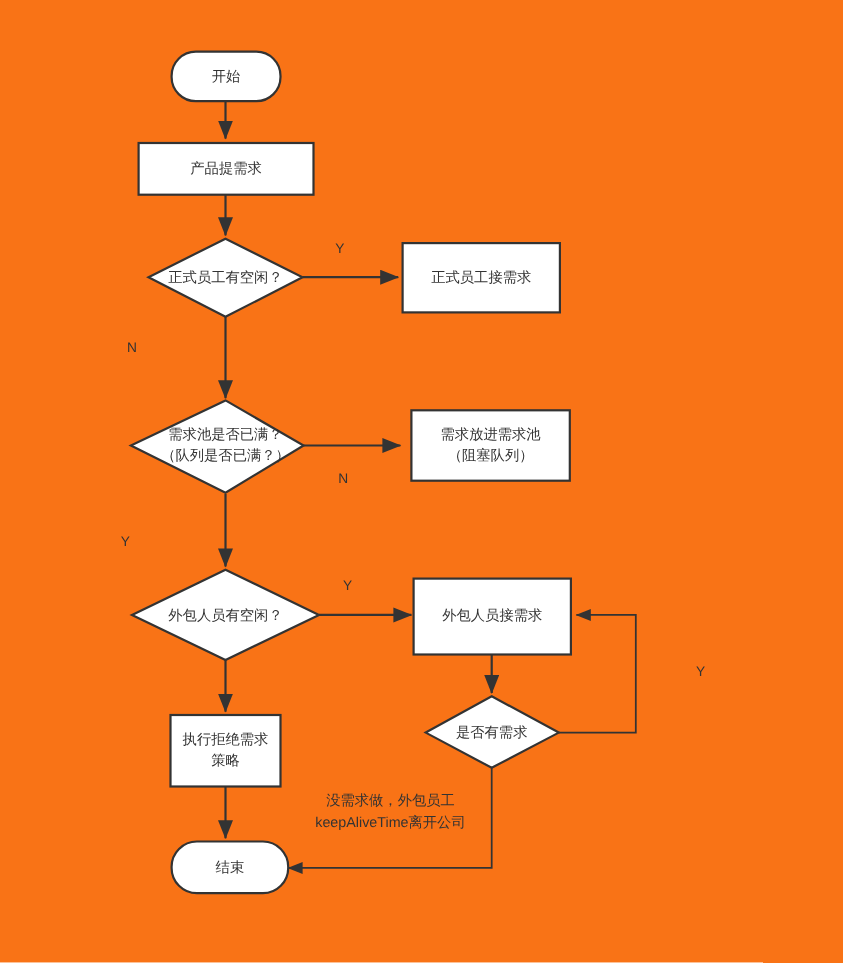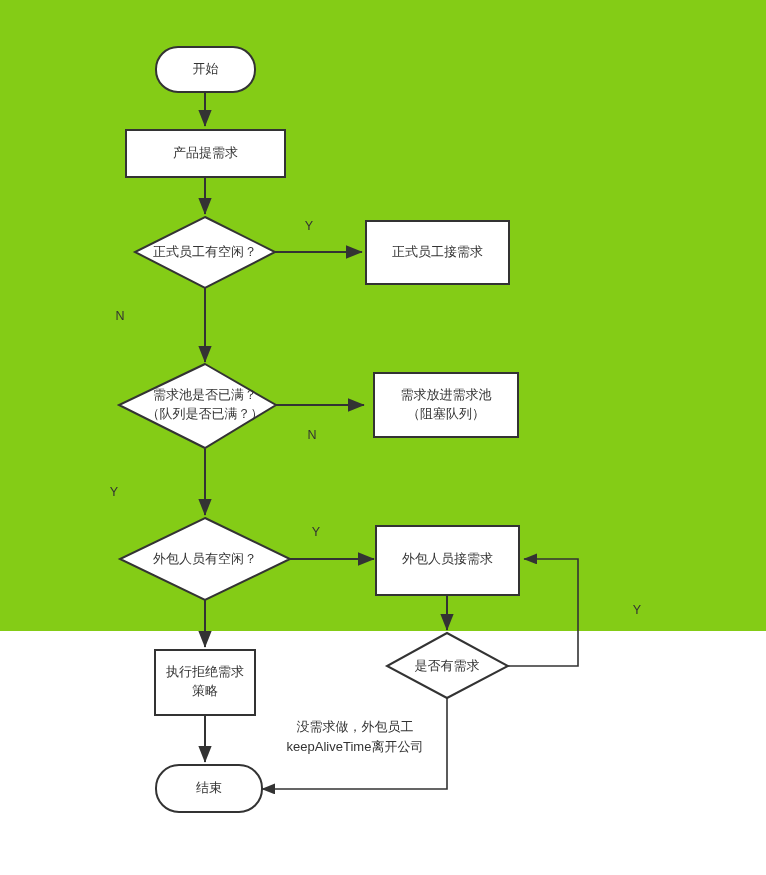--- a/index.html
+++ b/index.html
@@ -10,22 +10,22 @@
   body {
     width: 766px;
     height: 875px;
     font-family: "Liberation Sans", "DejaVu Sans", sans-serif;
     color: #333333;
     overflow: hidden;
   }
   #canvas {
     position: relative;
     width: 766px;
-    height: 631px;
-    background: #84cc16;
+    height: 875px;
+    background: #f97316;
   }
   #flow-svg {
     position: absolute;
     top: 0;
     left: 0;
     width: 766px;
     height: 875px;
   }
   .node-text {
     font-family: "Liberation Sans", "DejaVu Sans", sans-serif;

